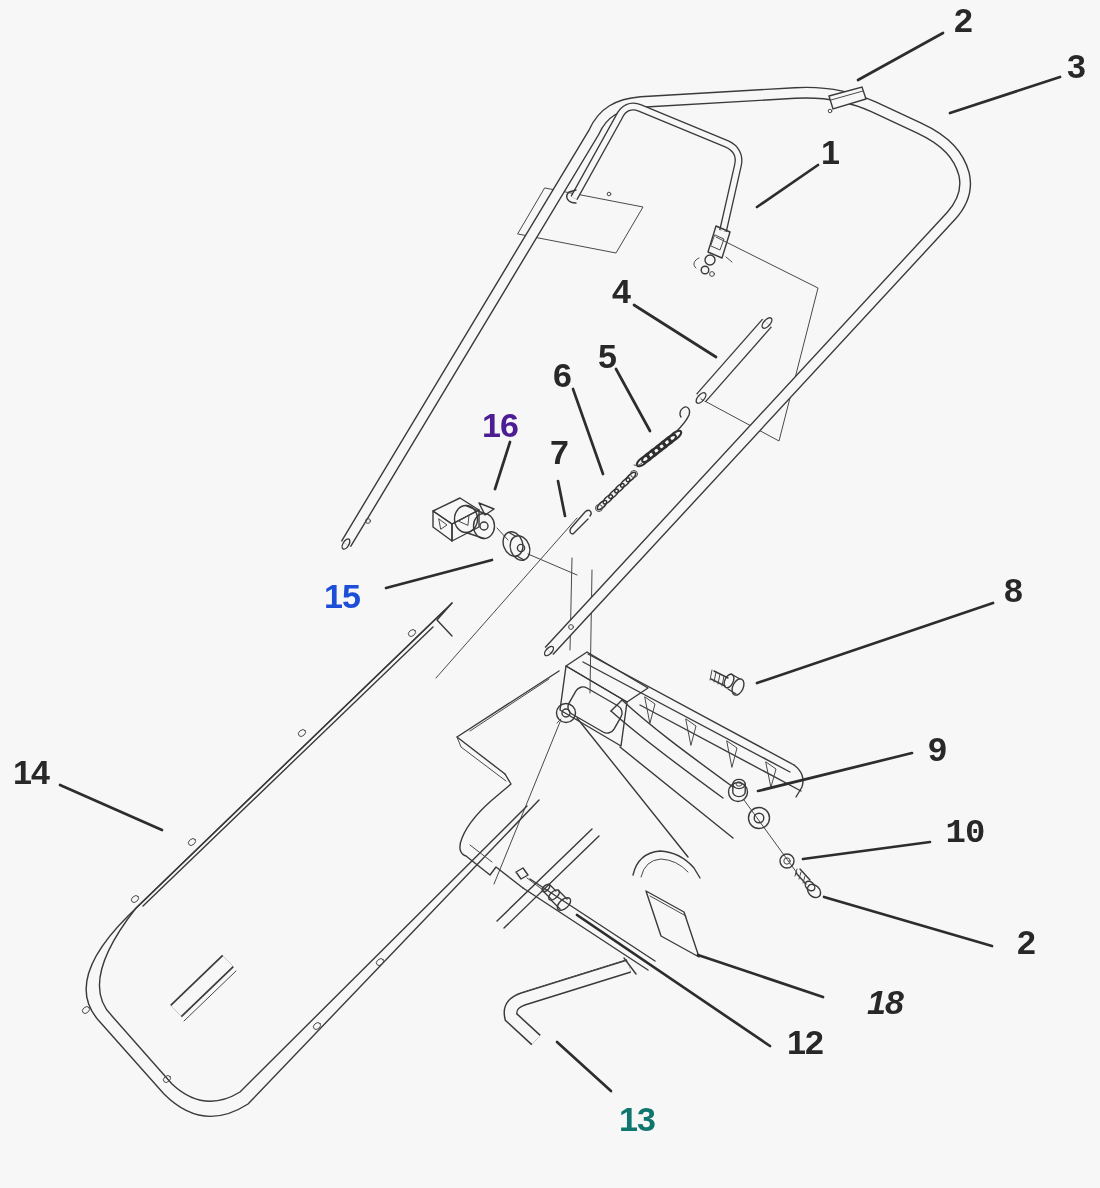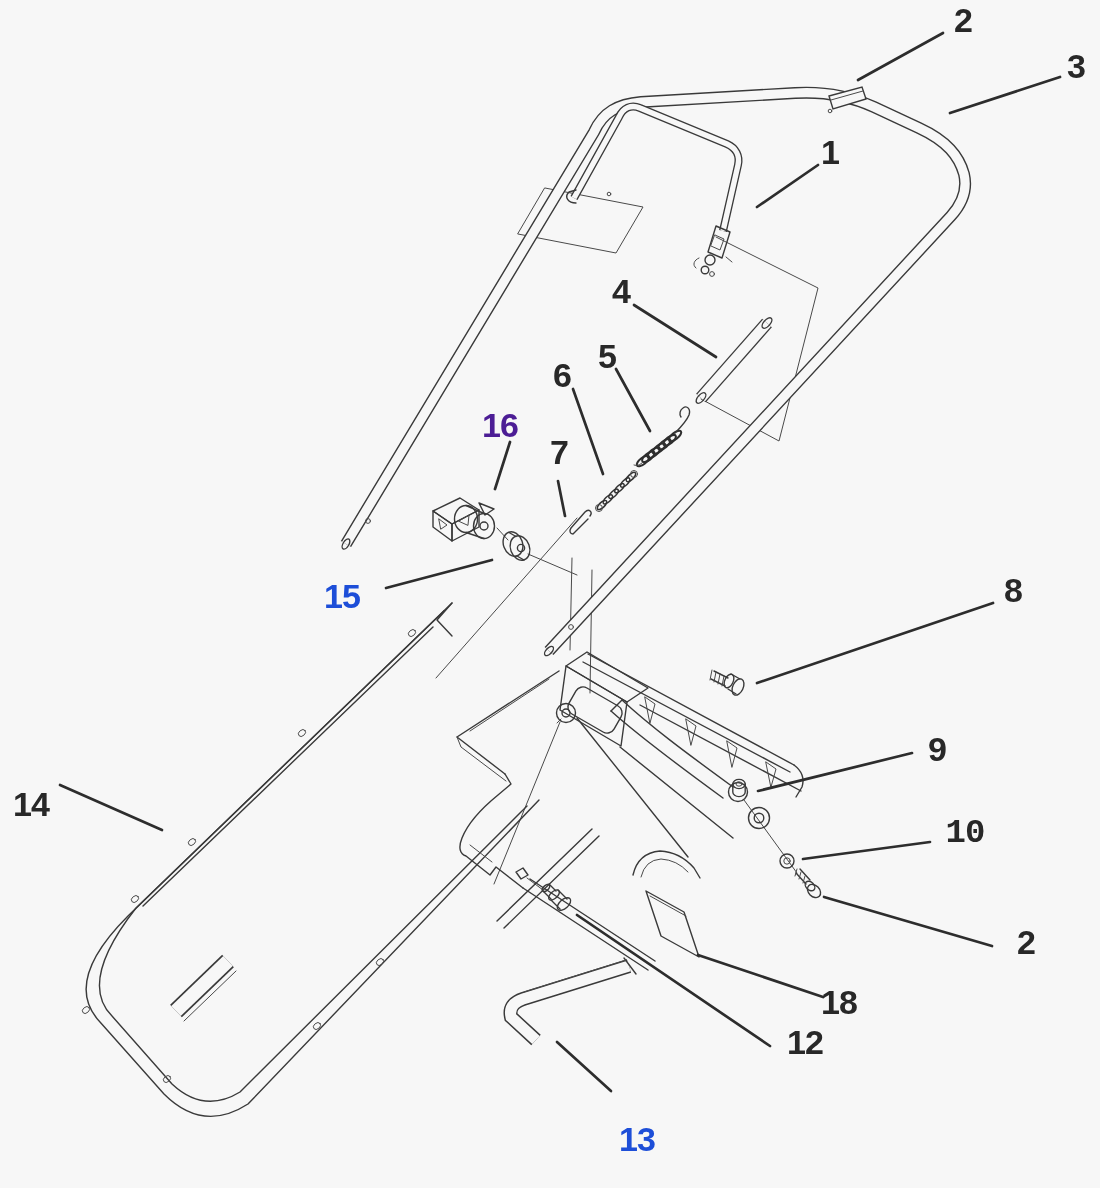--- a/index.html
+++ b/index.html
@@ -261,19 +261,19 @@
       <div class="callout" style="left: 1076px; top: 66px; color: rgb(40, 40, 40);">3</div>
       <div class="callout" style="left: 621px; top: 291px; color: rgb(40, 40, 40);">4</div>
       <div class="callout" style="left: 607px; top: 356px; color: rgb(40, 40, 40);">5</div>
       <div class="callout" style="left: 562px; top: 375px; color: rgb(40, 40, 40);">6</div>
       <div class="callout" style="left: 559px; top: 452px; color: rgb(40, 40, 40);">7</div>
       <div class="callout" style="left: 1013px; top: 590px; color: rgb(40, 40, 40);">8</div>
       <div class="callout" style="left: 937px; top: 749px; color: rgb(40, 40, 40);">9</div>
       <div class="callout" style="left: 965px; top: 833px; color: rgb(40, 40, 40); font-family: Liberation Mono, monospace;">10</div>
       <div class="callout" style="left: 1026px; top: 942px; color: rgb(40, 40, 40);">2</div>
       <div class="callout" style="left: 805px; top: 1042px; color: rgb(40, 40, 40);">12</div>
-      <div class="callout" style="left: 637px; top: 1119px; color: #1d4ed8; margin-top: 20px;">13</div>
-      <div class="callout" style="left: 31px; top: 772px; color: rgb(40, 40, 40); margin-top: 32px;">14</div>
+      <div class="callout" style="left: 637px; top: 1119px; color: #0f766e;">13</div>
+      <div class="callout" style="left: 31px; top: 772px; color: rgb(40, 40, 40);">14</div>
       <div class="callout" style="left: 342px; top: 596px; color: #1d4ed8;">15</div>
       <div class="callout" style="left: 500px; top: 425px; color: #4c1d95;">16</div>
-      <div class="callout" style="left: 839px; top: 1002px; color: rgb(40, 40, 40);">18</div>
+      <div class="callout" style="left: 885px; top: 1002px; color: rgb(40, 40, 40); font-style: italic;">18</div>
     </div>
 </div>
 
 </body></html>

